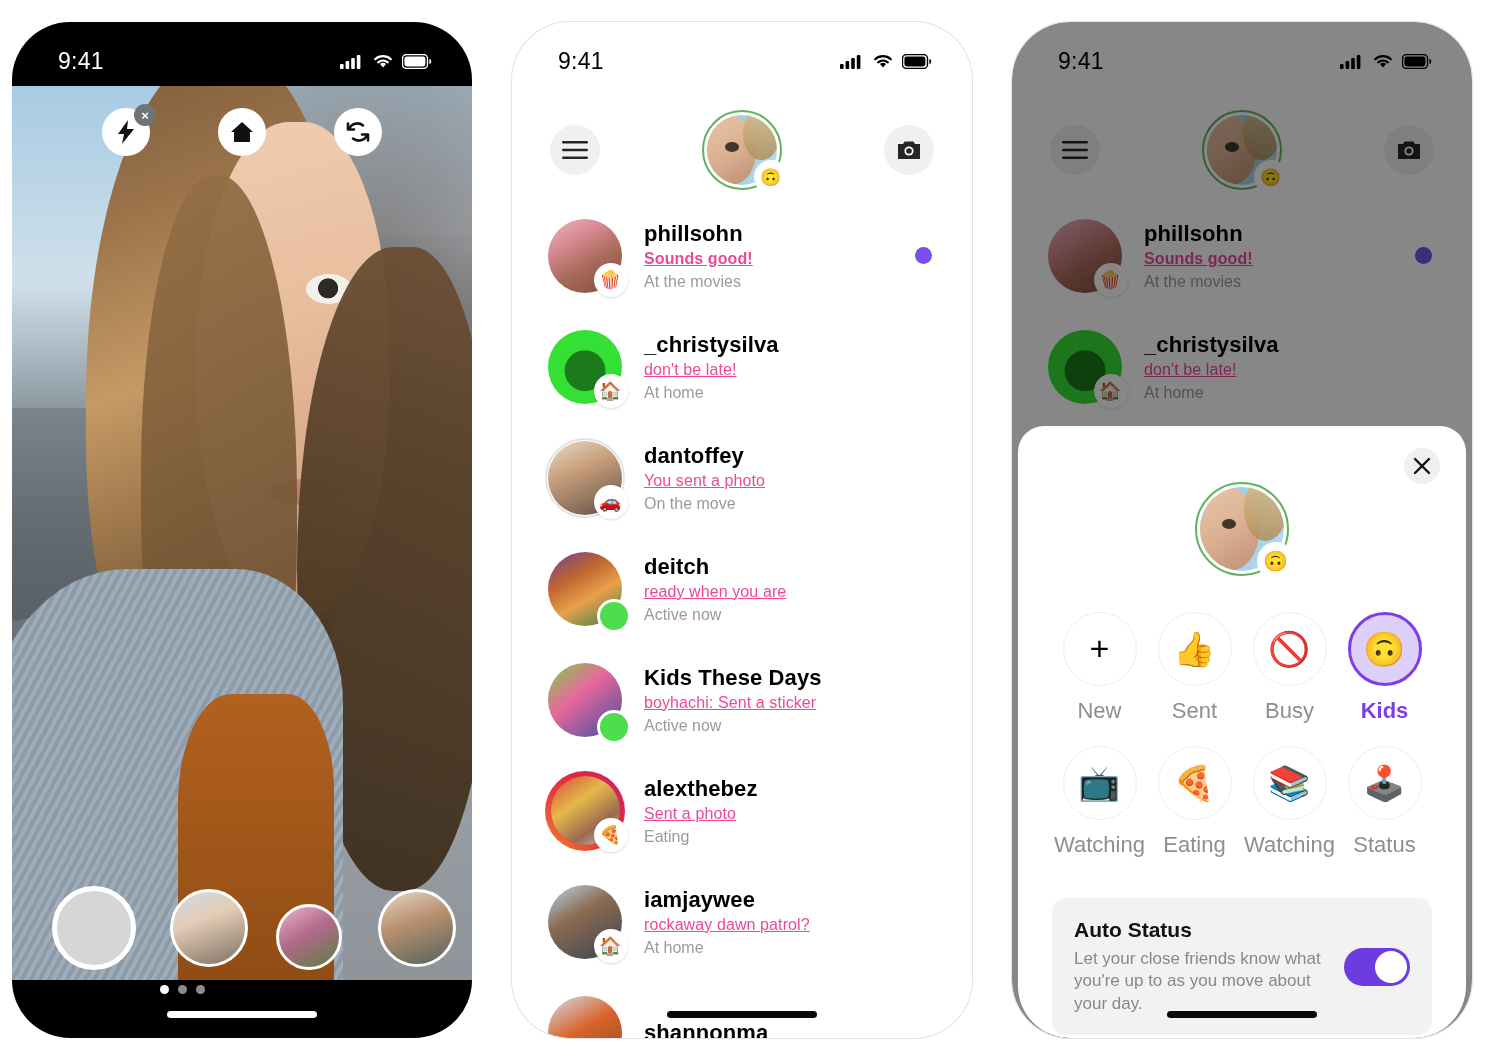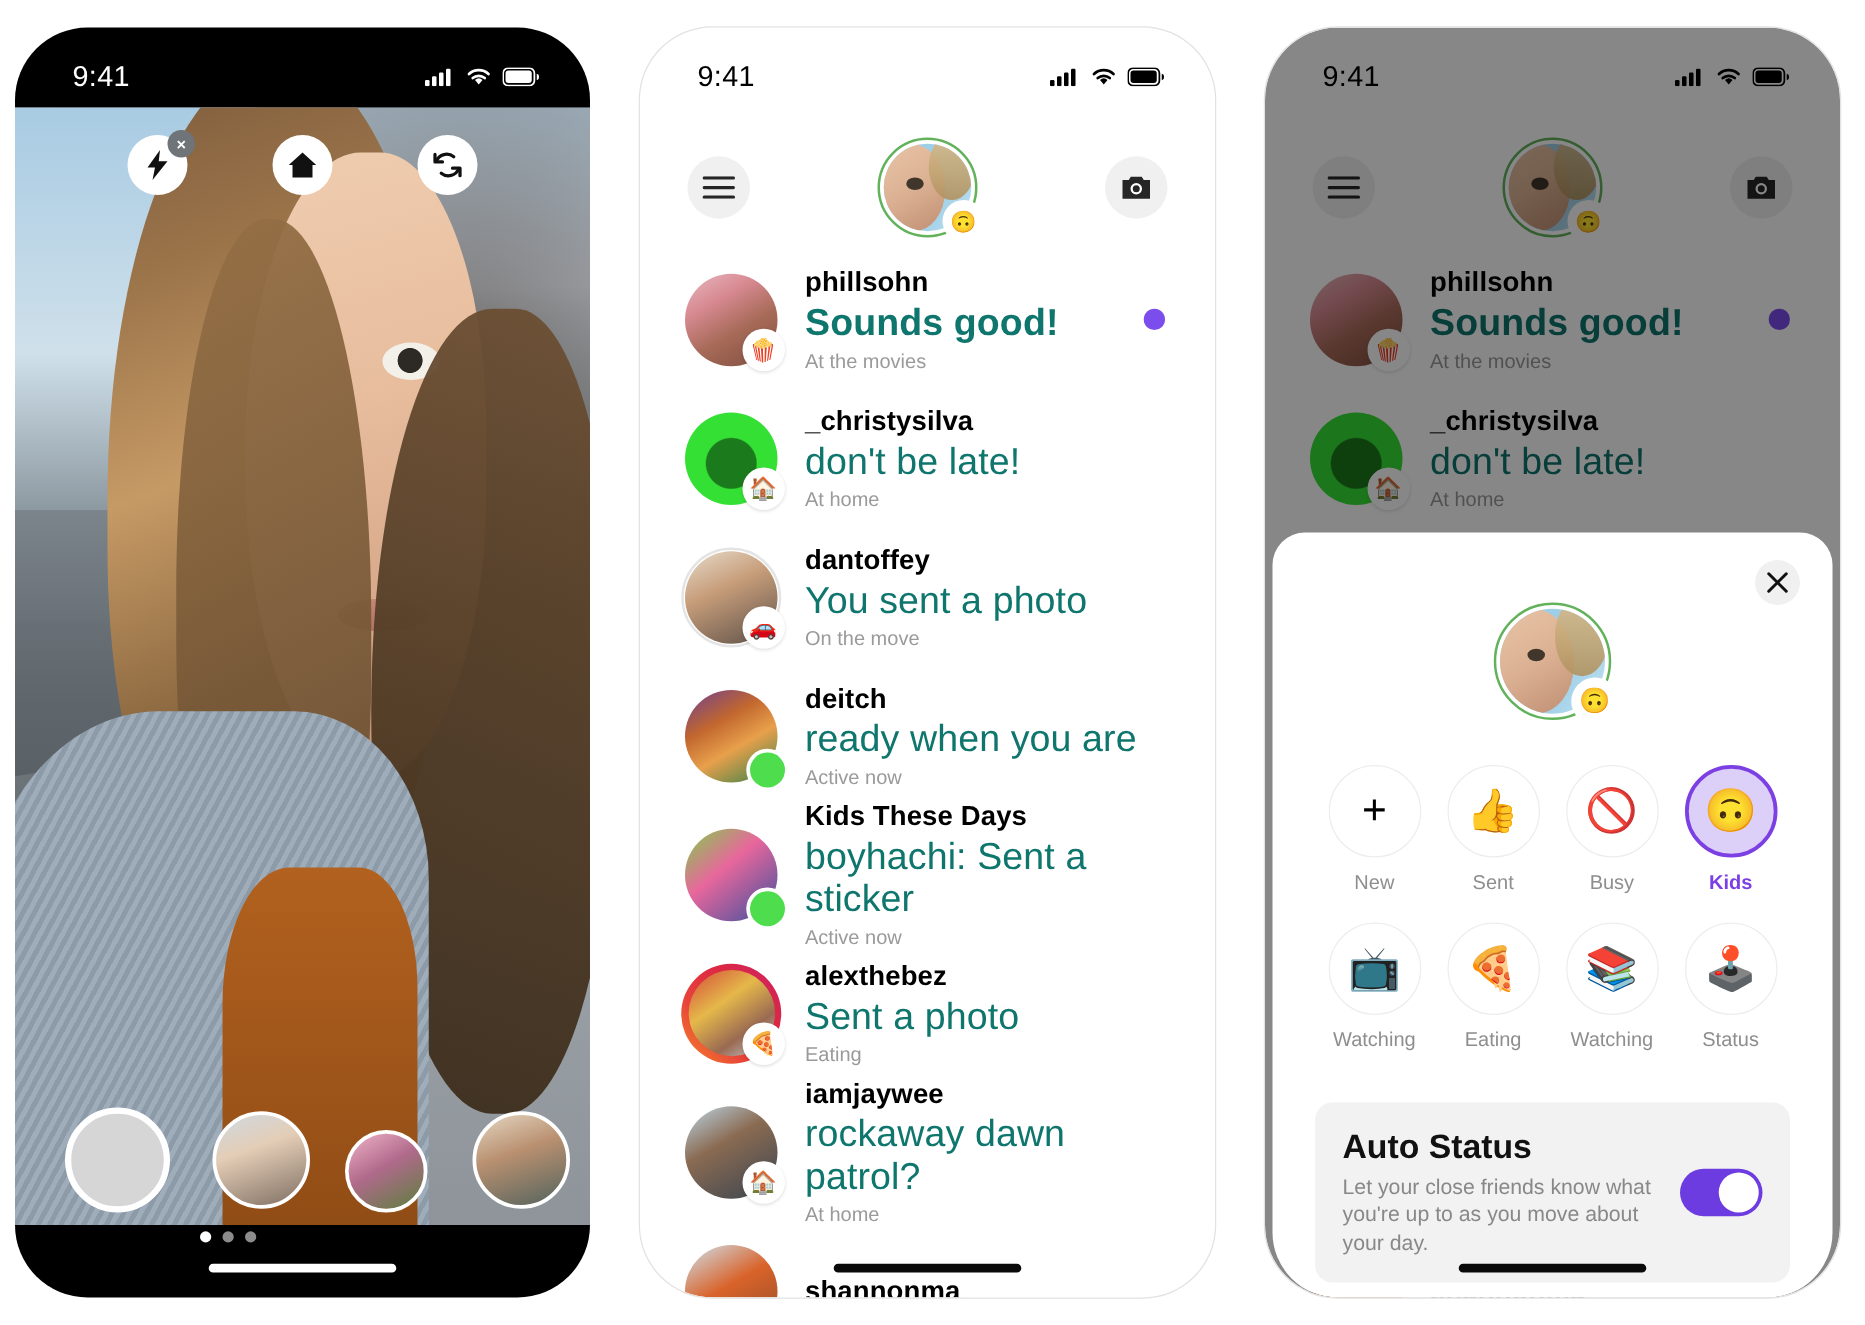--- a/index.html
+++ b/index.html
@@ -205,21 +205,21 @@
   .av-badge {
     position:absolute; right:-6px; bottom:-4px; width: 34px; height: 34px;
     border-radius:50%; background:#fff;
     display:flex; align-items:center; justify-content:center;
     font-size: 18px; line-height:1;
     box-shadow: 0 1px 3px rgba(0,0,0,.14);
   }
   .av-badge.dot { background: #4ddd4d; box-shadow: 0 0 0 3px #fff; width: 28px; height: 28px; }
   .t-body { flex: 1; min-width: 0; }
   .t-name { font-size: 22px; font-weight: bold; color:#000; letter-spacing:.1px; }
-  .t-msg  { font-size: 30px; color:#0f766e; margin-top: 3px; letter-spacing:.1px; }
+  .t-msg  { font-size: 16px; color:#ec4899; margin-top: 3px; letter-spacing:.1px;text-decoration:underline; }
   .t-msg.unread { font-weight: bold; }
   .t-sub  { font-size: 16px; color:#9a9a9a; margin-top: 5px; }
   .unread-dot { width: 17px; height: 17px; border-radius:50%; background:#7b4dec; flex:none; margin-right: 4px; }
 
   
   .dim-overlay {
     position:absolute; inset:0; background: rgba(0,0,0,.47); z-index: 45;
   }
   .status-sheet {
     position:absolute; left: 6px; right: 6px; bottom: 0; top: 404px;
@@ -243,30 +243,30 @@
   .st-item { display:flex; flex-direction:column; align-items:center; gap: 12px; }
   .st-circle {
     width: 74px; height: 74px; border-radius:50%;
     border: 1.5px solid #ededed; background:#fff;
     display:flex; align-items:center; justify-content:center;
     font-size: 34px; line-height:1;
   }
   .st-item.selected .st-circle {
     background:#ddd0f8; border: 3px solid #7b3fe4;
   }
-  .st-label { font-size: 16px; color:#8e8e8e; }
+  .st-label { font-size: 22px; color:#8e8e8e; }
   .st-item.selected .st-label { color:#7b3fe4; font-weight:bold; }
   .st-plus { font-size: 34px; font-weight: 300; color:#000; line-height: .8; }
 
   .auto-status {
     margin-top: 40px; background:#f2f2f2; border-radius: 14px;
     padding: 20px 22px; display:flex; align-items:center; gap: 16px;
   }
   .as-text { flex: 1; }
-  .as-title { font-size: 27px; font-weight:bold; color:#111; }
+  .as-title { font-size: 21px; font-weight:bold; color:#111; }
   .as-desc { font-size: 17px; color:#888; margin-top: 6px; line-height: 1.32; }
   .as-toggle {
     width: 66px; height: 38px; border-radius: 19px; background:#6c3ce0;
     position:relative; flex:none;
   }
   .as-knob {
     position:absolute; top: 3px; right: 3px; width: 32px; height: 32px;
     border-radius:50%; background:#fff;
   }
 </style>

